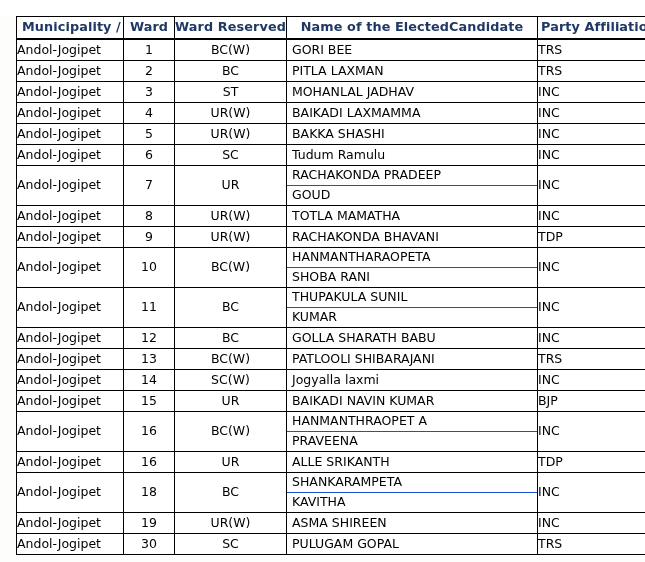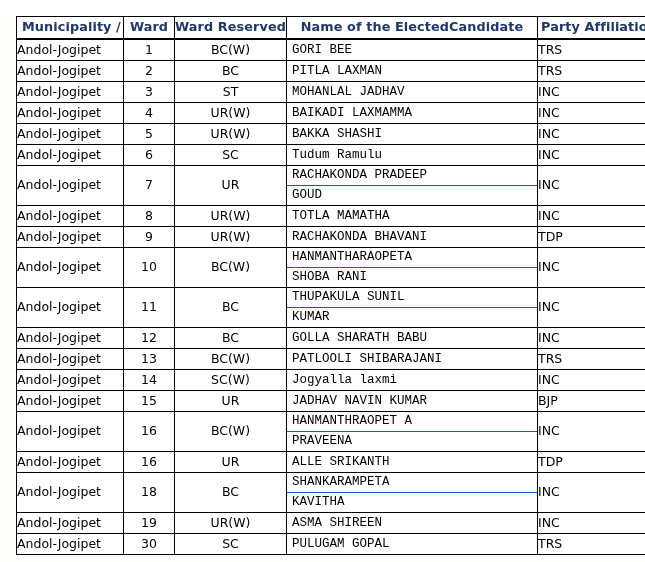--- a/index.html
+++ b/index.html
@@ -76,21 +76,20 @@
     flex-direction: column;
     height: 100%;
   }
   td.cell-name .nm-line {
     flex: 1 1 0;
     display: flex;
     align-items: center;
     padding-left: 5px;
     text-align: left;
     box-sizing: border-box;
-    font-family: Liberation Mono, monospace;
   }
   td.cell-name .nm-line + .nm-line {
     border-top: 1px solid #1d4ed8;
   }
 
   tr.row-tall td { height: 39px; }
 
   #caption {
     margin: 0;
     padding-top: 15px;
@@ -281,21 +280,21 @@
             </div>
           </td>
           <td class="cell-party">INC</td>
         </tr>
         <tr>
           <td class="cell-muni">Andol-Jogipet</td>
           <td class="cell-ward">15</td>
           <td class="cell-res">UR</td>
           <td class="cell-name">
             <div class="nm-stack">
-              <div class="nm-line">JADHAV NAVIN KUMAR</div>
+              <div class="nm-line">BAIKADI NAVIN KUMAR</div>
             </div>
           </td>
           <td class="cell-party">BJP</td>
         </tr>
         <tr class="row-tall">
           <td class="cell-muni">Andol-Jogipet</td>
           <td class="cell-ward">16</td>
           <td class="cell-res">BC(W)</td>
           <td class="cell-name">
             <div class="nm-stack">

